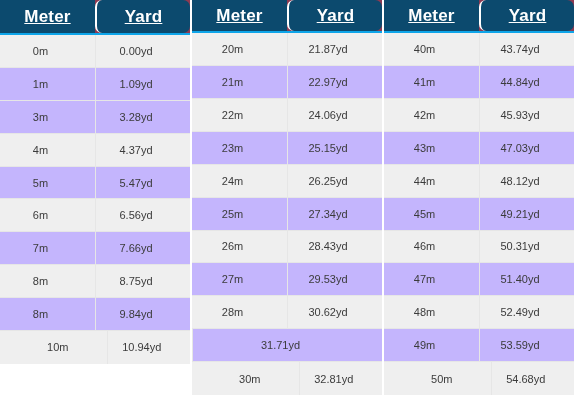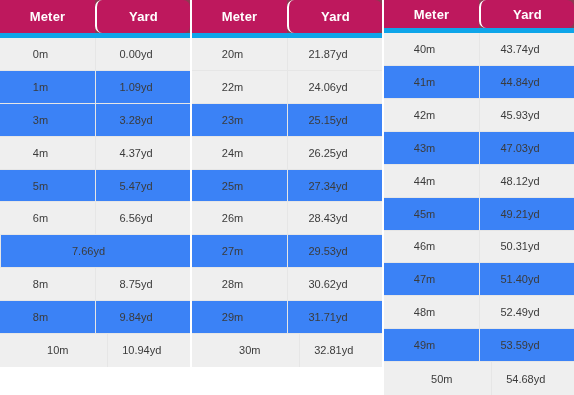--- a/index.html
+++ b/index.html
@@ -39,46 +39,47 @@
     flex-direction: row;
     height: 33px;
     background: #8d3a52;
   }
   .header-cell {
     flex: 1 1 50%;
     display: flex;
     align-items: center;
     justify-content: center;
     color: #ffffff;
-    font-size: 13px;
+    font-size: 17px;
     font-weight: bold;
     letter-spacing: 0.2px;
-    background: #be185d;
+    background: #0c4a6e;
+    text-decoration: underline;
   }
   .header-cell.right-col {
     border-left: 2px solid #ffffff;
     border-radius: 7px;
   }
 
   
   .group-body {
     display: flex;
     flex-direction: column;
     flex: 1 1 auto;
-    border-top: 5px solid #0ea5e9;
+    border-top: 2px solid #0ea5e9;
   }
   .data-row {
     display: flex;
     flex-direction: row;
     height: 32.9px;
     background: #efefef;
     border-bottom: 1px solid #e6e6e6;
   }
   .data-row.odd-row {
-    background: #3b82f6;
+    background: #c4b5fd;
   }
   .data-row:last-child {
     border-bottom: none;
     padding-left: 23px;
   }
   .data-cell {
     flex: 1 1 50%;
     display: flex;
     align-items: center;
     justify-content: center;
@@ -118,20 +119,21 @@
         </div>
         <div class="data-row odd-row">
           <div class="data-cell">5m</div>
           <div class="data-cell right-col">5.47yd</div>
         </div>
         <div class="data-row">
           <div class="data-cell">6m</div>
           <div class="data-cell right-col">6.56yd</div>
         </div>
         <div class="data-row odd-row">
+          <div class="data-cell">7m</div>
           <div class="data-cell right-col">7.66yd</div>
         </div>
         <div class="data-row">
           <div class="data-cell">8m</div>
           <div class="data-cell right-col">8.75yd</div>
         </div>
         <div class="data-row odd-row">
           <div class="data-cell">8m</div>
           <div class="data-cell right-col">9.84yd</div>
         </div>
@@ -144,20 +146,24 @@
     <div class="col-group">
       <div class="group-header">
         <div class="header-cell">Meter</div>
         <div class="header-cell right-col">Yard</div>
       </div>
       <div class="group-body">
         <div class="data-row">
           <div class="data-cell">20m</div>
           <div class="data-cell right-col">21.87yd</div>
         </div>
+        <div class="data-row odd-row">
+          <div class="data-cell">21m</div>
+          <div class="data-cell right-col">22.97yd</div>
+        </div>
         <div class="data-row">
           <div class="data-cell">22m</div>
           <div class="data-cell right-col">24.06yd</div>
         </div>
         <div class="data-row odd-row">
           <div class="data-cell">23m</div>
           <div class="data-cell right-col">25.15yd</div>
         </div>
         <div class="data-row">
           <div class="data-cell">24m</div>
@@ -173,21 +179,20 @@
         </div>
         <div class="data-row odd-row">
           <div class="data-cell">27m</div>
           <div class="data-cell right-col">29.53yd</div>
         </div>
         <div class="data-row">
           <div class="data-cell">28m</div>
           <div class="data-cell right-col">30.62yd</div>
         </div>
         <div class="data-row odd-row">
-          <div class="data-cell">29m</div>
           <div class="data-cell right-col">31.71yd</div>
         </div>
         <div class="data-row">
           <div class="data-cell">30m</div>
           <div class="data-cell right-col">32.81yd</div>
         </div>
       </div>
     </div>
     <div class="col-group">
       <div class="group-header">

